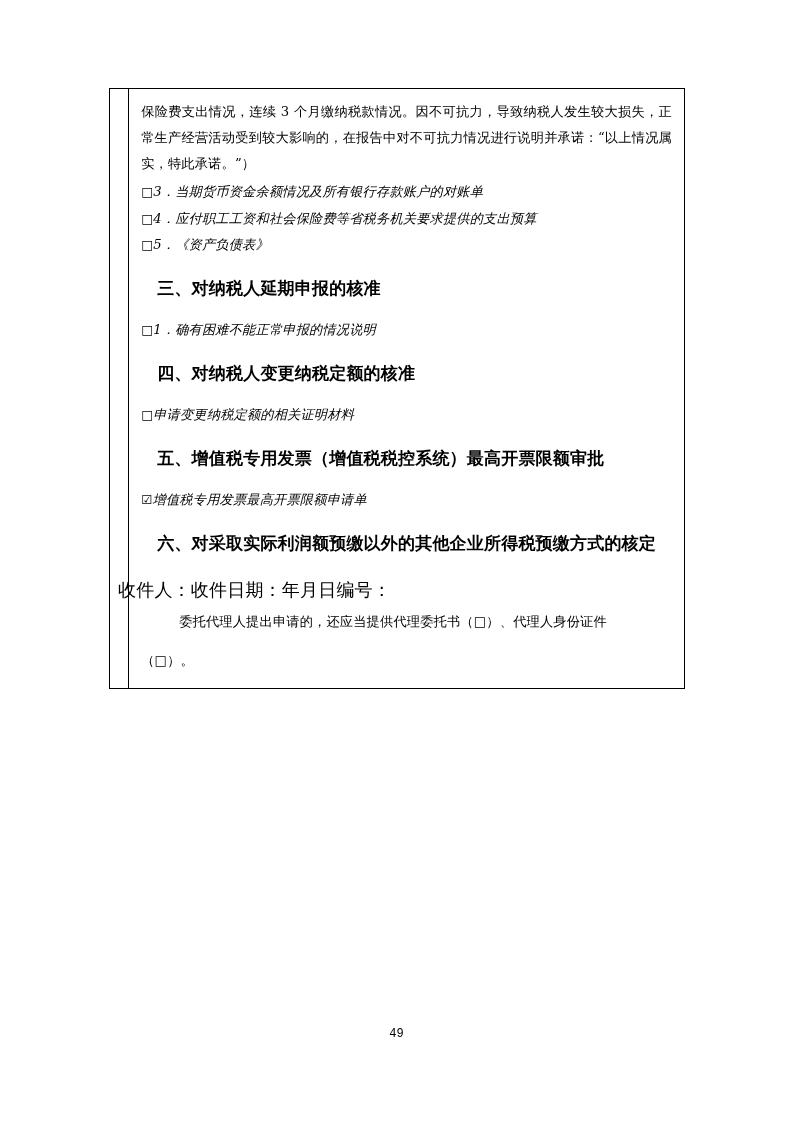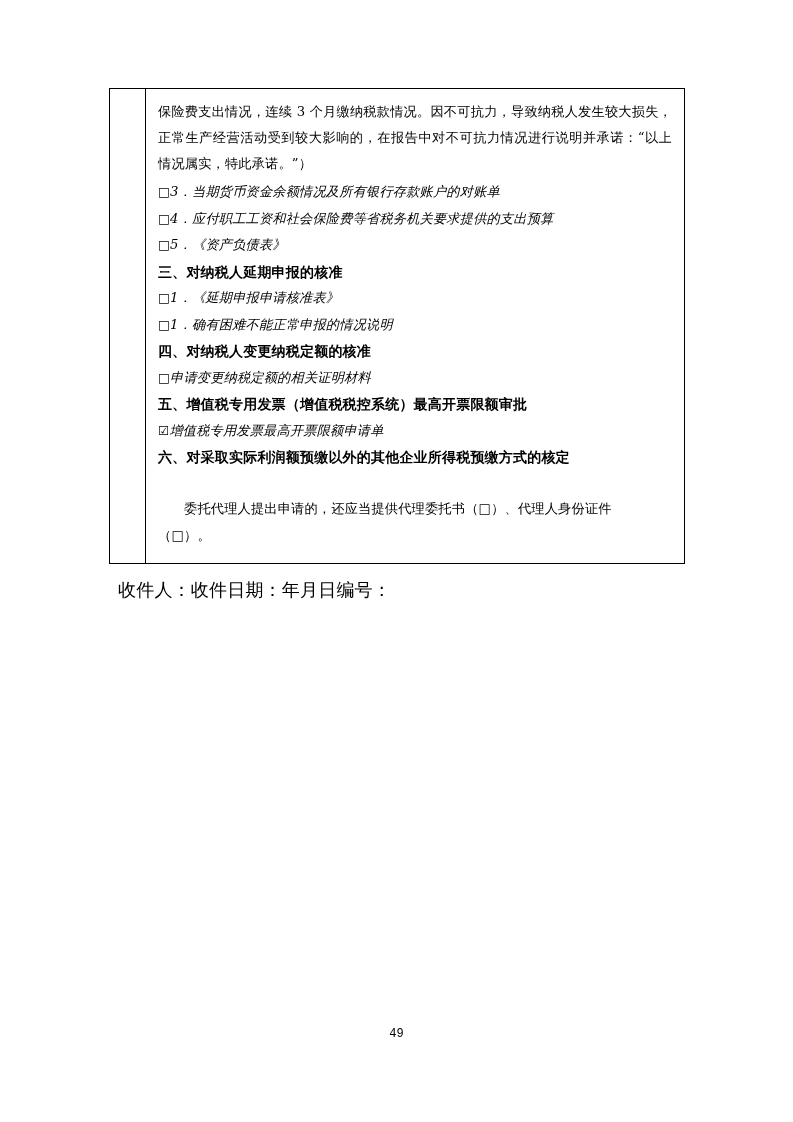--- a/index.html
+++ b/index.html
@@ -59,36 +59,36 @@
   .item {
     font-size: 13.2px;
     line-height: 26.5px;
     margin: 0;
     white-space: nowrap;
     letter-spacing: 0.2px;
     font-style: italic;
   }
 
   .heading {
-    font-size: 14px;
+    font-size: 17px;
     line-height: 26.5px;
-    margin: 0;
+    margin: 16px;
     font-weight: bold;
     white-space: nowrap;
     letter-spacing: 0.2px;
   }
 
   .spacer {
     height: 24px;
   }
 
   .closing {
     font-size: 13.2px;
     line-height: 27px;
-    margin: 0;
+    margin: 12px;
     text-indent: 26px;
     letter-spacing: 0.2px;
   }
 
   .closing2 {
     font-size: 13.2px;
     line-height: 27px;
     margin: 0;
     letter-spacing: 0.2px;
   }
@@ -125,21 +125,20 @@
     <div class="left-col"></div>
     <div class="right-col">
 
       <p class="para">保险费支出情况，连续 3 个月缴纳税款情况。因不可抗力，导致纳税人发生较大损失，正常生产经营活动受到较大影响的，在报告中对不可抗力情况进行说明并承诺：“以上情况属实，特此承诺。”）</p>
 
       <p class="item"><span class="cbox">□</span><span>3．当期货币资金余额情况及所有银行存款账户的对账单</span></p>
       <p class="item"><span class="cbox">□</span><span>4．应付职工工资和社会保险费等省税务机关要求提供的支出预算</span></p>
       <p class="item"><span class="cbox">□</span><span>5．《资产负债表》</span></p>
 
       <p class="heading">三、对纳税人延期申报的核准</p>
-      <p class="item"><span class="cbox">□</span><span>1．《延期申报申请核准表》</span></p>
       <p class="item"><span class="cbox">□</span><span>1．确有困难不能正常申报的情况说明</span></p>
 
       <p class="heading">四、对纳税人变更纳税定额的核准</p>
       <p class="item"><span class="cbox">□</span><span>申请变更纳税定额的相关证明材料</span></p>
 
       <p class="heading">五、增值税专用发票（增值税税控系统）最高开票限额审批</p>
       <p class="item"><span class="cbox">☑</span><span>增值税专用发票最高开票限额申请单</span></p>
 
       <p class="heading">六、对采取实际利润额预缴以外的其他企业所得税预缴方式的核定</p>
 

